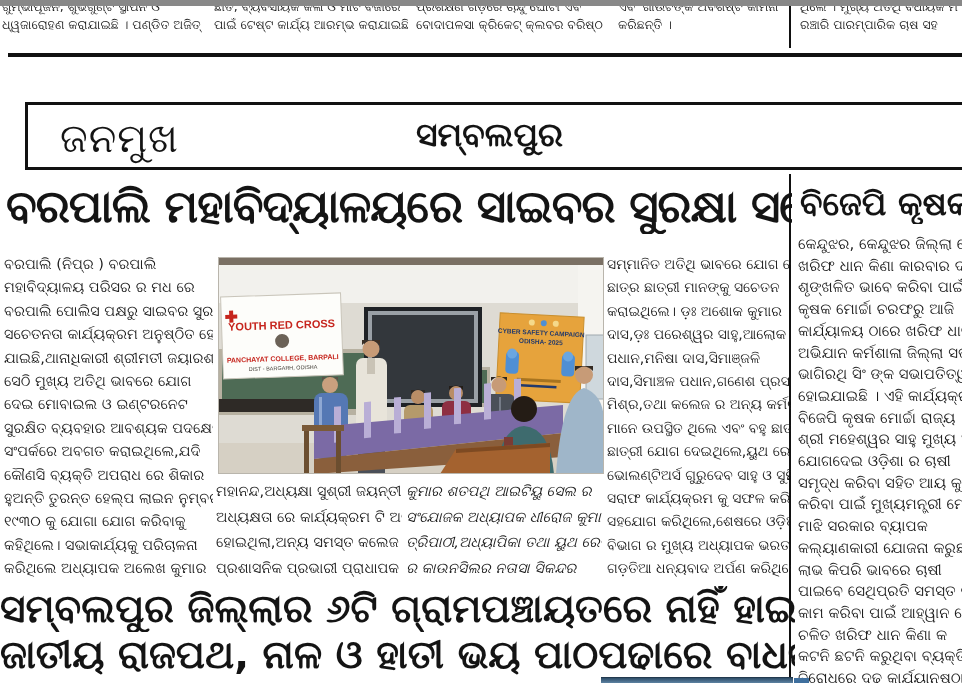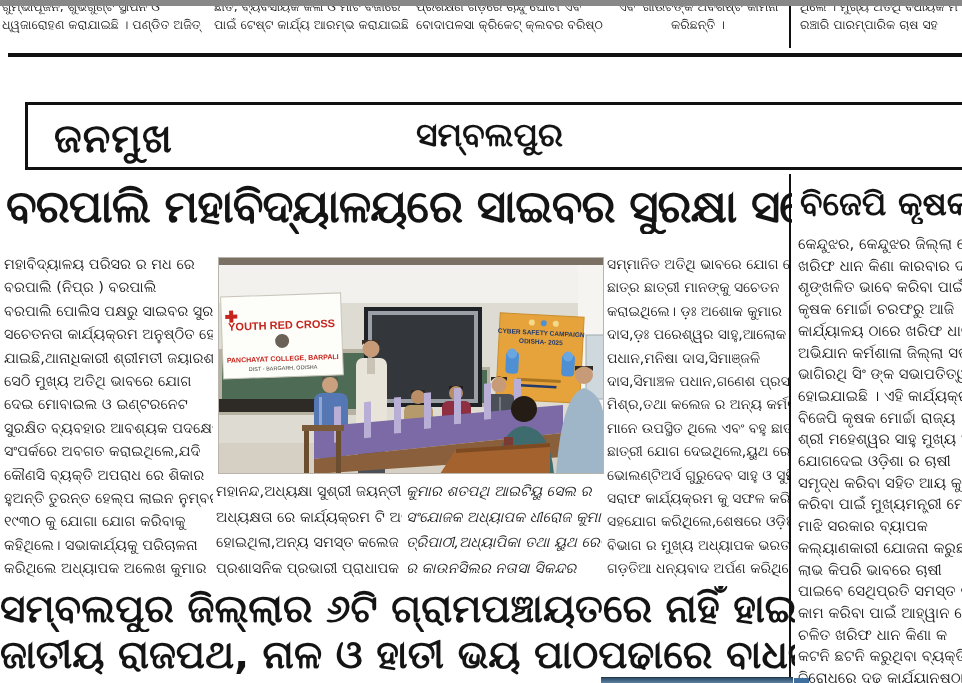--- a/index.html
+++ b/index.html
@@ -16,21 +16,21 @@
   .top-strip { top:0; left:0; width:962px; height:42px; overflow:hidden; }
   .top-col { position:absolute; top:0; height:42px; overflow:hidden;
              font-size:12.5px; line-height:18px; color:#1d1d1d; }
   .top-col .inner { margin-top:-8px; }
   .rule-h { background:#111; }
   .rule-v { background:#111; }
 
   
   .masthead { top:96px; left:25px; width:945px; height:68px;
               border:3px solid #111; background:#fff; }
-  .mast-left  { position:absolute; left:26px;  top:10px; font-size:40px; font-weight:bold; letter-spacing:1px; }
+  .mast-left  { position:absolute; left:32px;  top:10px; font-size:40px; font-weight:normal; letter-spacing:1px; }
   .mast-city  { position:absolute; left:388px; top:14px; font-size:33px; font-weight:bold;font-family:Liberation Mono, monospace; }
   .mast-date  { position:absolute; left:668px; top:20px; font-size:25px; font-weight:bold; white-space:nowrap; }
 
   
   .main-headline { top:174px; left:6px; width:786px; font-size:45px; font-weight:bold;
                    white-space:nowrap; overflow:hidden; letter-spacing:-1px; }
   .side-headline { top:178px; left:800px; width:162px; font-size:33px; font-weight:bold;
                    white-space:nowrap; overflow:hidden; }
   .bottom-headline { left:0; width:795px; text-align:center; font-size:39px; font-weight:bold;
                      white-space:nowrap; overflow:hidden; }
@@ -70,21 +70,21 @@
           <div class="tline">ଛାତ, ବ୍ୟବସାୟିକ କଳା ଓ ମାଟି ବଜାରେ</div>
           <div class="tline">ପାଇଁ ଟେଷ୍ଟ କାର୍ଯ୍ୟ ଆରମ୍ଭ କରାଯାଇଛି ।</div>
         </div>
     </div>
     <div class="top-col" style="left:416px; width:194px;">
       <div class="inner">
           <div class="tline">ପ୍ରଶିକ୍ଷଣ ଗଡ଼ରେ ଚାନ୍ଦୁ ଘୋଟା ଏବଂ</div>
           <div class="tline">ବୋଦାପଳସା କ୍ରିକେଟ୍ କ୍ଲବର ବରିଷ୍ଠ</div>
         </div>
     </div>
-    <div class="top-col" style="left:618px; width:160px;text-align:center;">
+    <div class="top-col" style="left:618px; width:160px;">
       <div class="inner">
           <div class="tline">ଏବଂ ଖାଉଟିଙ୍କ ଅବଶିଷ୍ଟ କାମନା</div>
           <div class="tline">କରିଛନ୍ତି ।</div>
         </div>
     </div>
     <div class="top-col" style="left:800px; width:162px;">
       <div class="inner">
           <div class="tline">ଥିଲେ । ମୁଖ୍ୟ ଅତିଥି ବିଧାୟକ ମ</div>
           <div class="tline">ରଞ୍ଚାରି ପାରମ୍ପାରିକ ଚାଷ ସହ</div>
         </div>
@@ -120,22 +120,22 @@
       <div class="tline">କଲ୍ୟାଣକାରୀ ଯୋଜନା କରୁଛନ୍ତି ।</div>
       <div class="tline">ଲାଭ କିପରି ଭାବରେ ଚାଷୀ</div>
       <div class="tline">ପାଇବେ ସେଥିପ୍ରତି ସମସ୍ତ କା</div>
       <div class="tline">କାମ କରିବା ପାଇଁ ଆହ୍ୱାନ ଦେଇ</div>
       <div class="tline">ଚଳିତ ଖରିଫ ଧାନ କିଣା କ</div>
       <div class="tline">କଟନି ଛଟନି କରୁଥିବା ବ୍ୟକ୍ତି</div>
       <div class="tline">ବିରୋଧରେ ଦୃଢ କାର୍ଯ୍ୟାନୁଷ୍ଠାନ</div>
     </div>
 
   <div class="abs bodycol col1">
+      <div class="tline">ବରପାଲି  (ନିପ୍ର )  ବରପାଲି</div>
       <div class="tline">ମହାବିଦ୍ୟାଳୟ ପରିସର ର ମଧ ରେ</div>
-      <div class="tline">ବରପାଲି  (ନିପ୍ର )  ବରପାଲି</div>
       <div class="tline">ବରପାଲି ପୋଲିସ ପକ୍ଷରୁ ସାଇବର ସୁରକ୍ଷା</div>
       <div class="tline">ସଚେତନତା କାର୍ଯ୍ୟକ୍ରମ ଅନୁଷ୍ଠିତ ହୋଇ</div>
       <div class="tline">ଯାଇଛି,ଥାନାଧିକାରୀ ଶ୍ରୀମତୀ ଜୟାରଶ୍ମୀ</div>
       <div class="tline">ସେଠି ମୁଖ୍ୟ ଅତିଥି ଭାବରେ ଯୋଗ</div>
       <div class="tline">ଦେଇ ମୋବାଇଲ ଓ ଇଣ୍ଟରନେଟ</div>
       <div class="tline">ସୁରକ୍ଷିତ ବ୍ୟବହାର ଆବଶ୍ୟକ ପଦକ୍ଷେପ</div>
       <div class="tline">ସଂପର୍କରେ ଅବଗତ କରାଇଥିଲେ,ଯଦି</div>
       <div class="tline">କୌଣସି ବ୍ୟକ୍ତି ଅପରାଧ ରେ ଶିକାର</div>
       <div class="tline">ହୁଅନ୍ତି ତୁରନ୍ତ ହେଲ୍ପ ଲାଇନ ନୁମ୍ବର</div>
       <div class="tline">୧୯୩୦ କୁ ଯୋଗା ଯୋଗ କରିବାକୁ</div>

